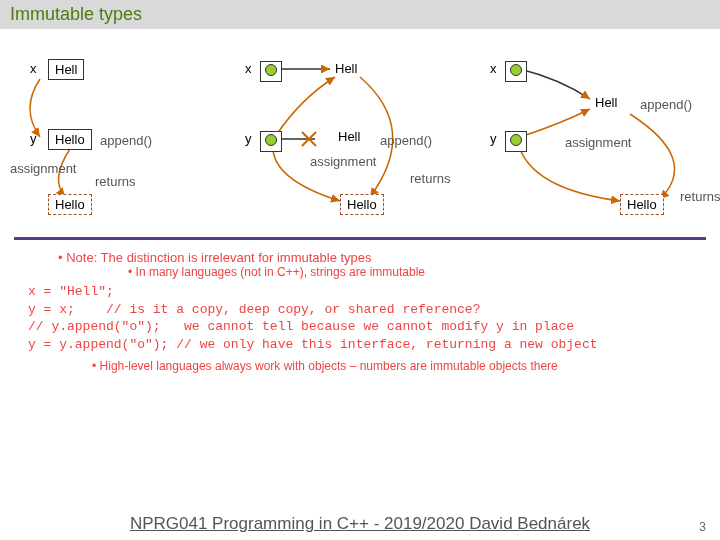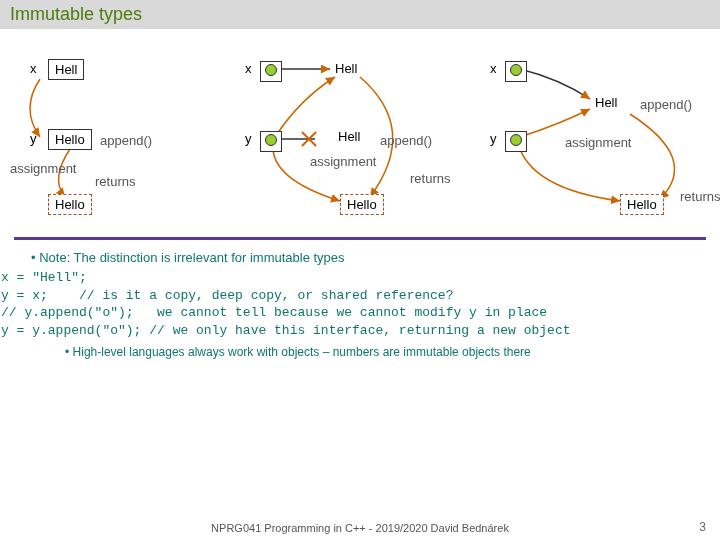--- a/index.html
+++ b/index.html
@@ -56,41 +56,42 @@
   .svglayer {
     position: absolute; left:0; top:0; width:100%; height:100%;
     pointer-events:none;
   }
   .hr-purple {
     border: none;
     border-top: 3px solid #5a3a8a;
     margin: 8px 14px 10px 14px;
   }
   .content {
-    padding: 0 1px;
-    font-size: 13px;
-    color: #0f766e;
+    padding: 0 28px;
+    font-size: 13px;
+    color: #ef4444;
   }
   .bullet1::before { content: "• "; }
   .bullet2 { margin-left: 28px; font-size: 12px; }
   .bullet2::before { content: "• "; }
   pre.code {
     font-family: "Courier New", monospace;
     font-size: 13px;
     white-space: pre;
     margin: 4px 0 6px 0;
     line-height: 1.35;
   }
   .footer {
     position: absolute;
     bottom: 6px;
     left: 0; right: 0;
     text-align: center;
-    font-size: 11px;
+    font-size: 17px;
     color: #555;
+    text-decoration: underline;
   }
   .pagenum {
     position: absolute;
     right: 14px;
     bottom: 6px;
     font-size: 12px;
     color: #666;
   }
   .cross {
     position: absolute;
@@ -181,20 +182,21 @@
   <span class="cell tiny" style="left:565px; top:106px;">assignment</span>
   <span class="cell tiny" style="left:680px; top:160px;">returns</span>
 
   <span class="cell box-dashed" style="left:620px; top:165px;">Hello</span>
 </div>
 
 <hr class="hr-purple">
 
 <div class="content">
   <div class="bullet1" style="margin-left:30px;">Note: The distinction is irrelevant for immutable types</div>
+  <div class="bullet2" style="margin-left:100px;">In many languages (not in C++), strings are immutable</div>
   <pre class="code">x = "Hell";
 y = x;    // is it a copy, deep copy, or shared reference?
 // y.append("o");   we cannot tell because we cannot modify y in place
 y = y.append("o"); // we only have this interface, returning a new object</pre>
   <div class="bullet2" style="margin-left:64px;">High-level languages always work with objects – numbers are immutable objects there</div>
 </div>
 
 <div class="footer">NPRG041 Programming in C++ - 2019/2020 David Bednárek</div>
 <div class="pagenum">3</div>
 

